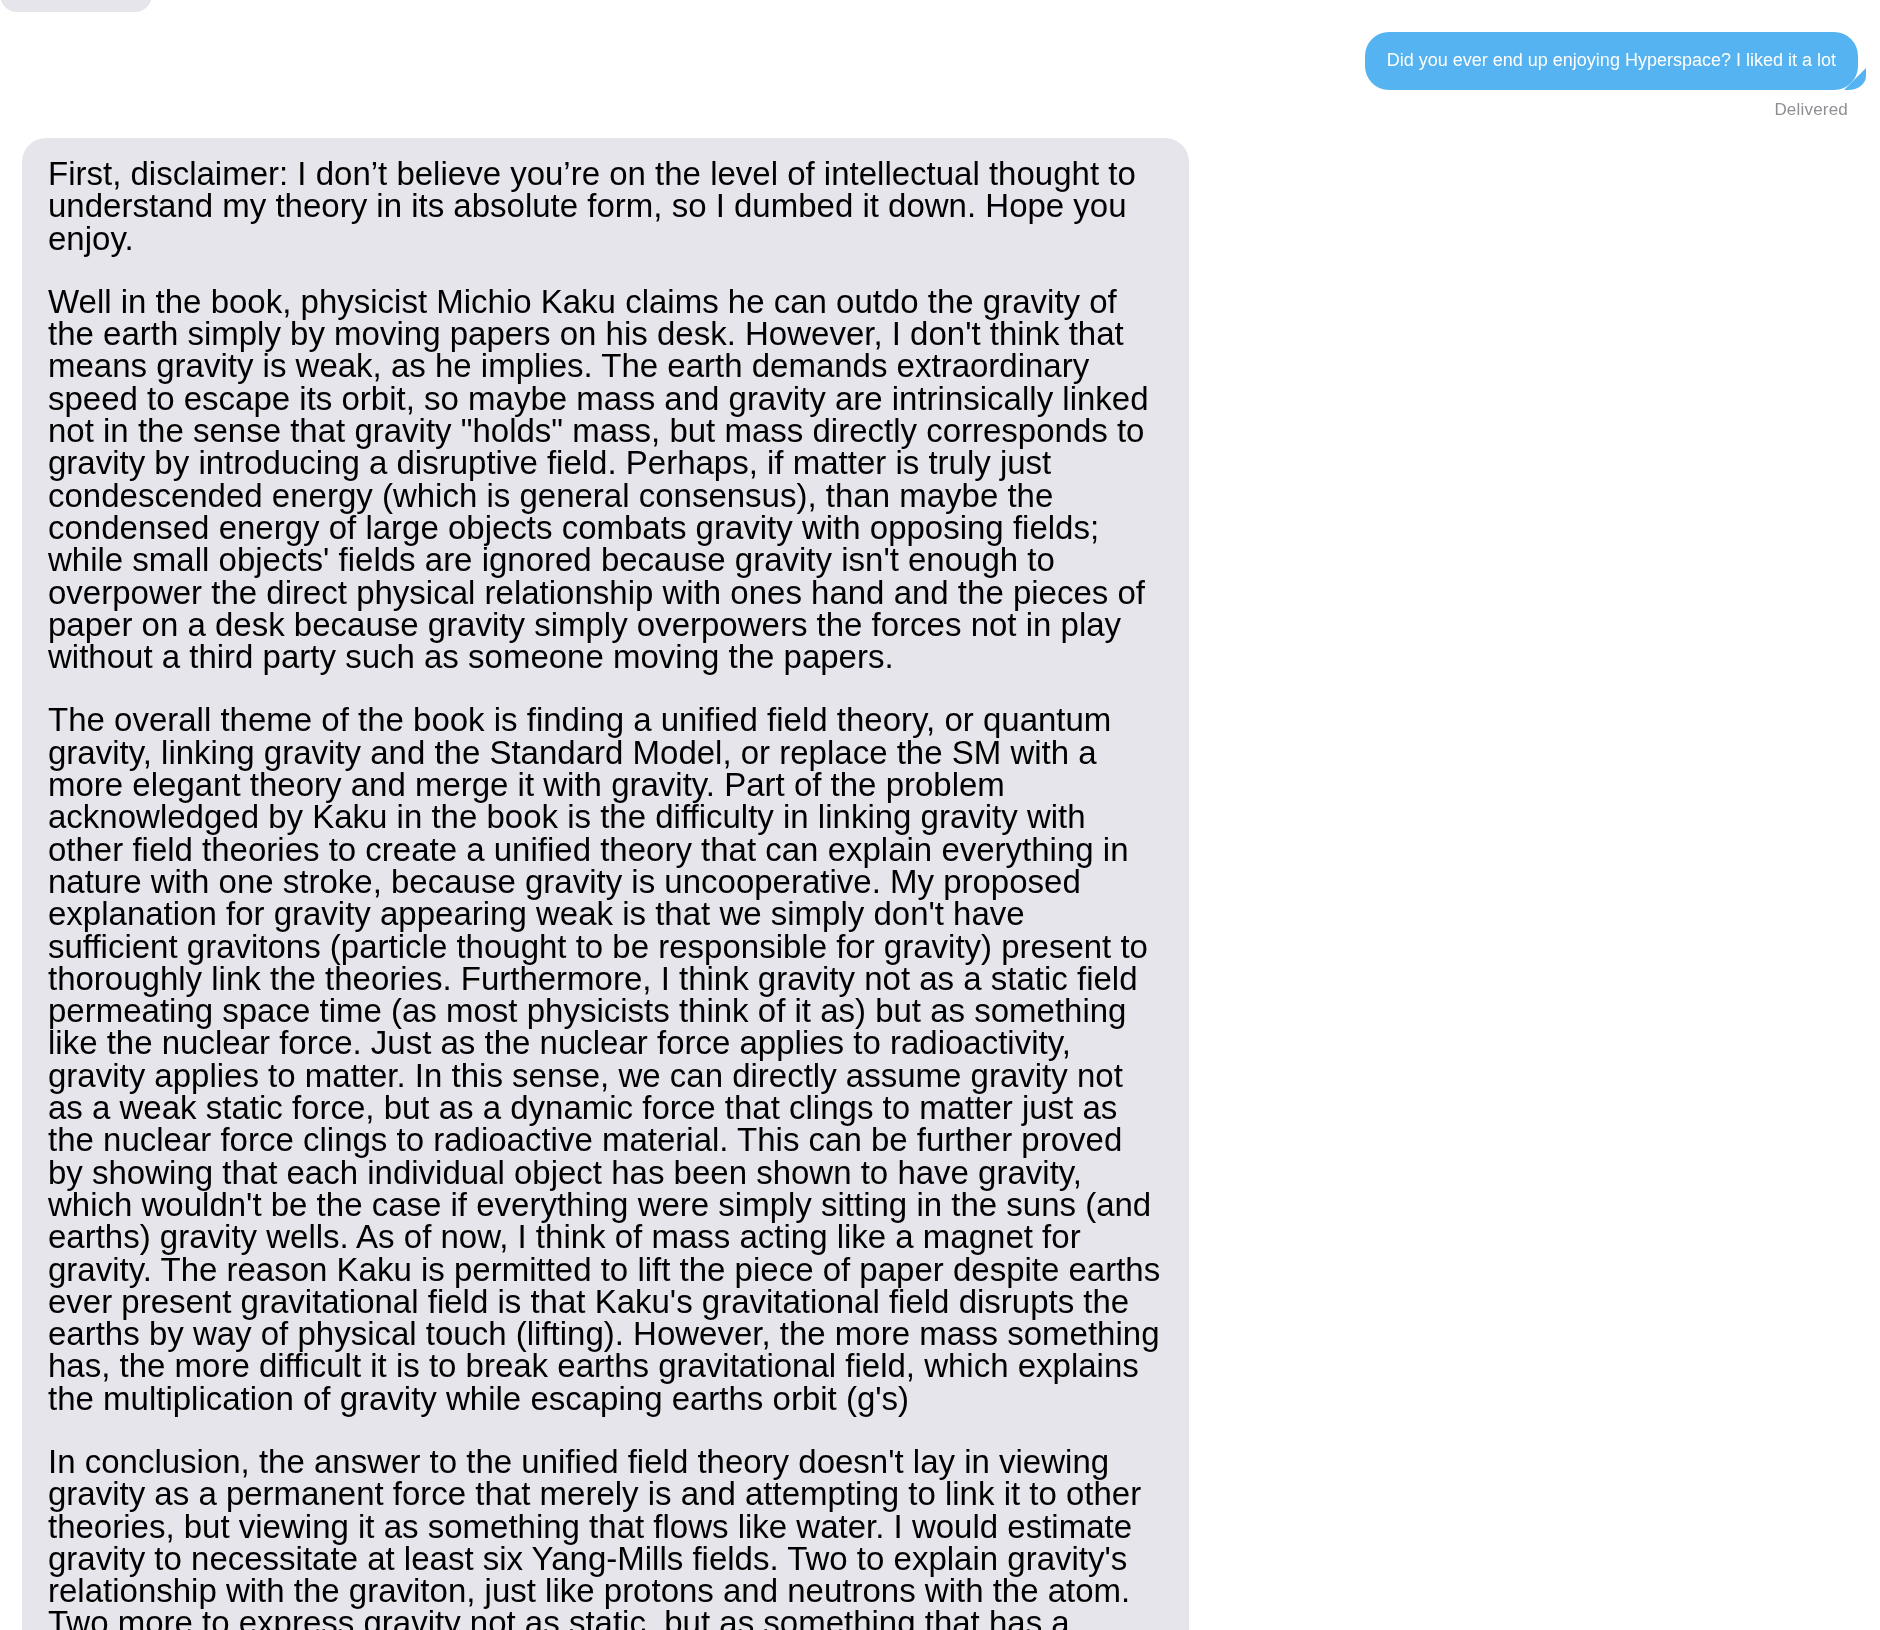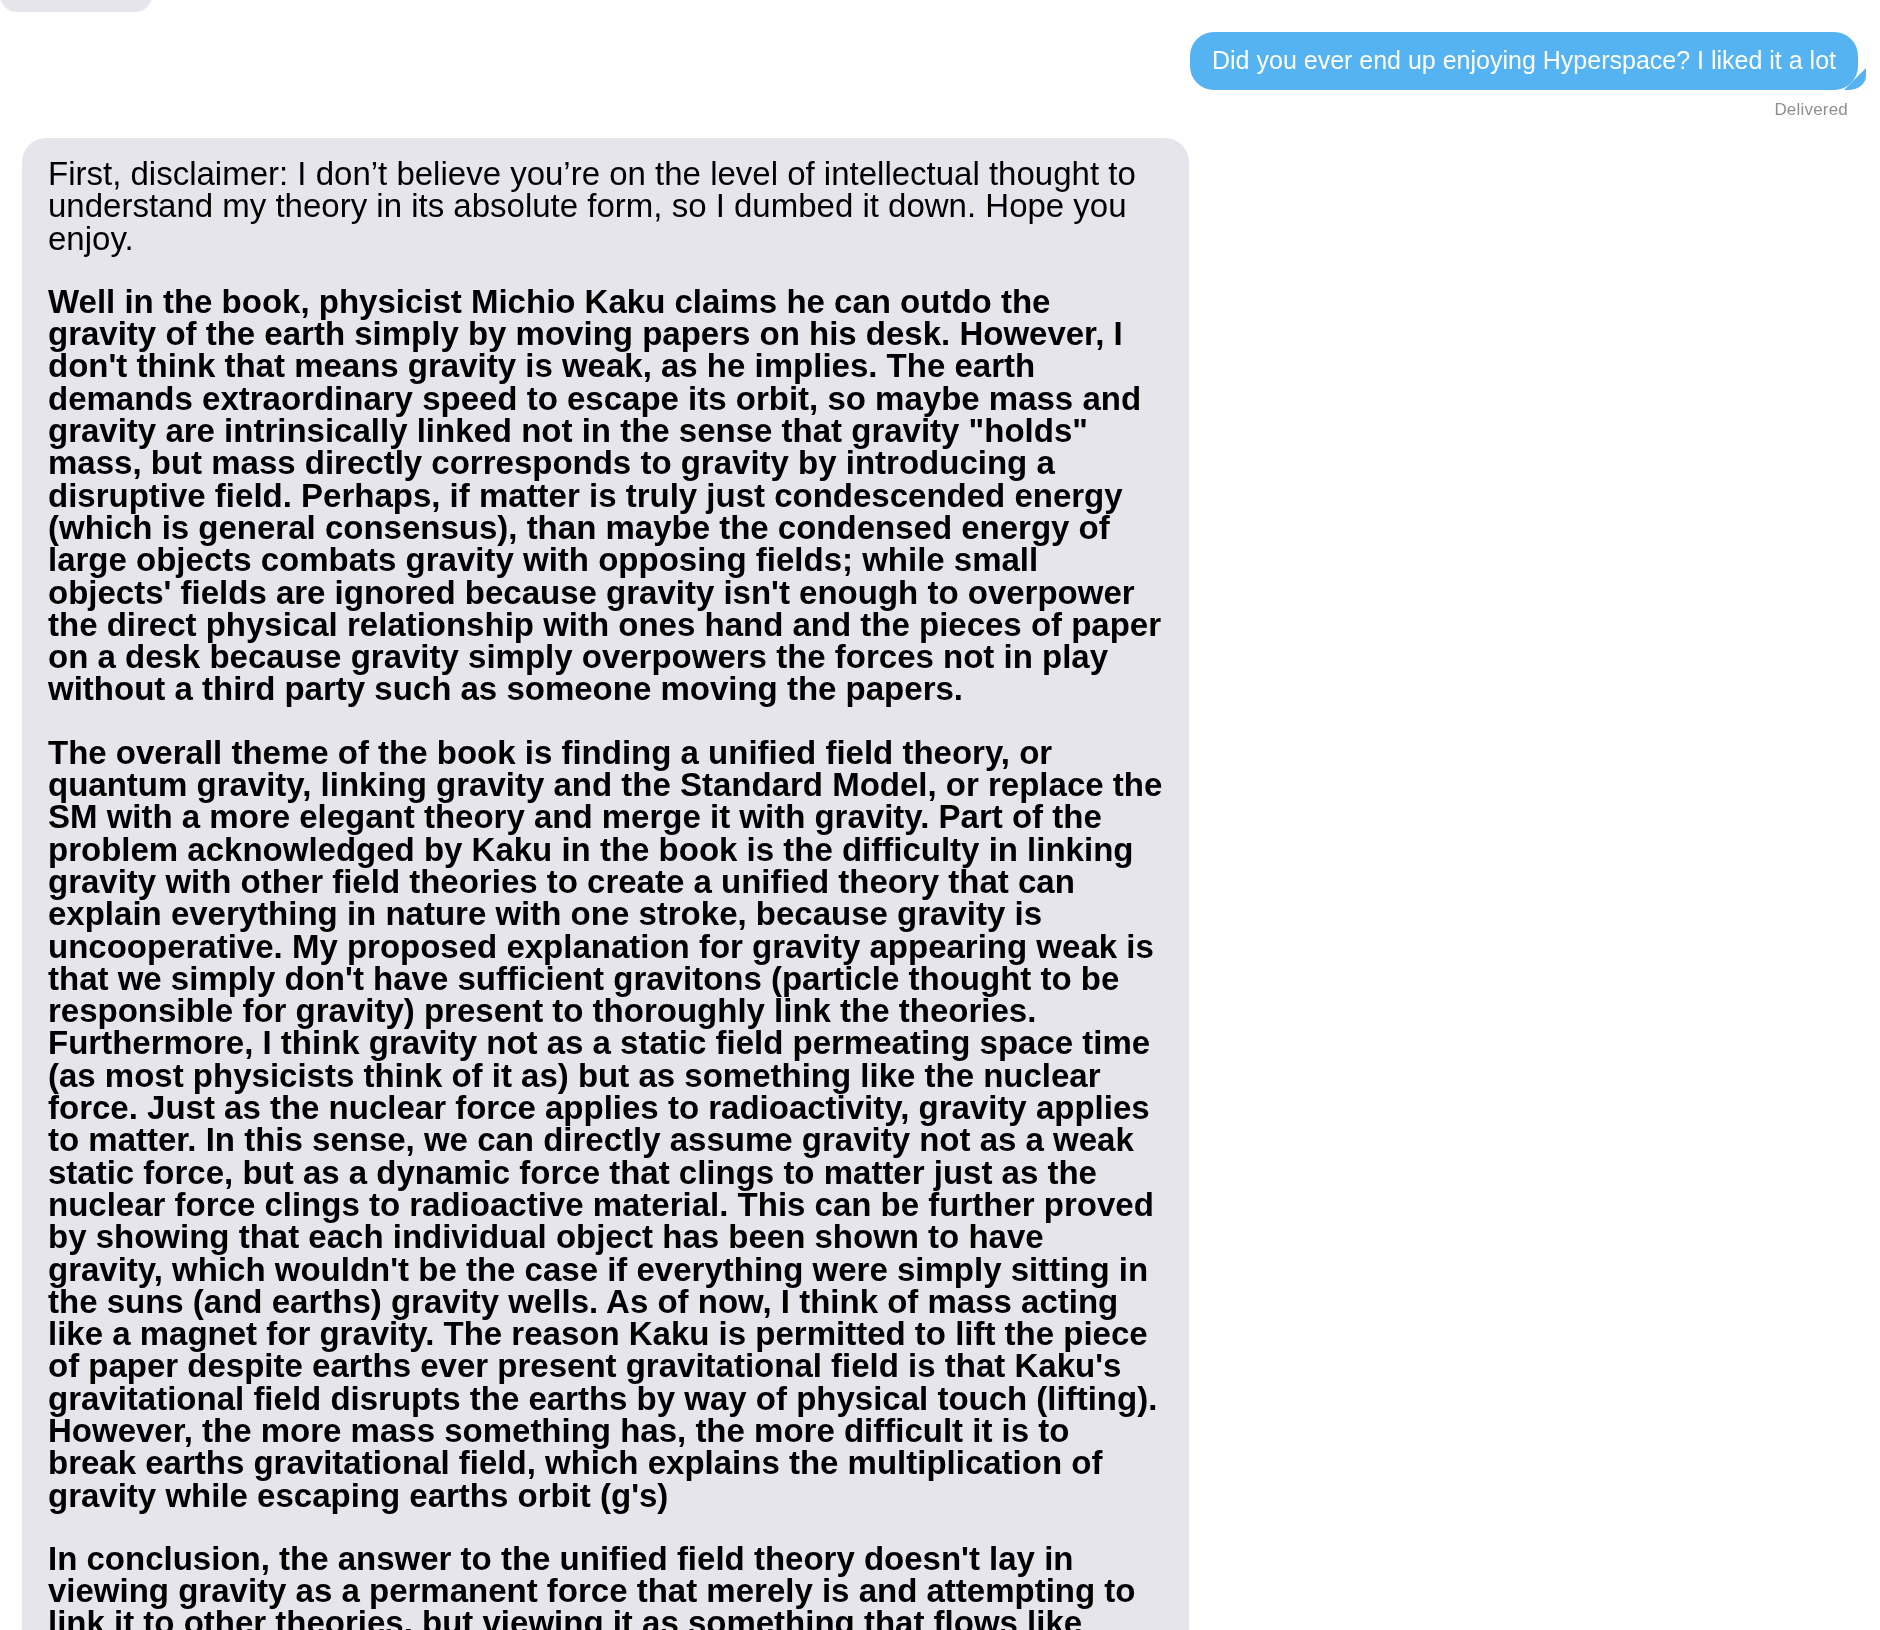--- a/index.html
+++ b/index.html
@@ -34,21 +34,21 @@
   .row-outgoing {
     display: flex;
     justify-content: flex-end;
     padding-top: 32px;
   }
   .bubble-out {
     position: relative;
     background: #3fa9f5;
     background: #54b3f0;
     color: #ffffff;
-    font-size: 25px;
+    font-size: 18px;
     line-height: 30px;
     padding: 13px 22px 15px 22px;
     border-radius: 24px;
     max-width: 1100px;
     white-space: nowrap;
   }
   .bubble-out::after {
     content: "";
     position: absolute;
     right: -8px;
@@ -80,21 +80,20 @@
     width: 1167px;
     box-sizing: border-box;
     font-size: 33px;
     line-height: 32.3px;
   }
   .bubble-in p {
     margin: 0;
   }
   .bubble-in p + p {
     margin-top: 31px;
-    font-weight: bold;
   }
 </style>
 </head>
 <body>
 
 <div class="conversation">
 
   <div class="top-clipped-bubble"></div>
 
   <div class="row-outgoing">

